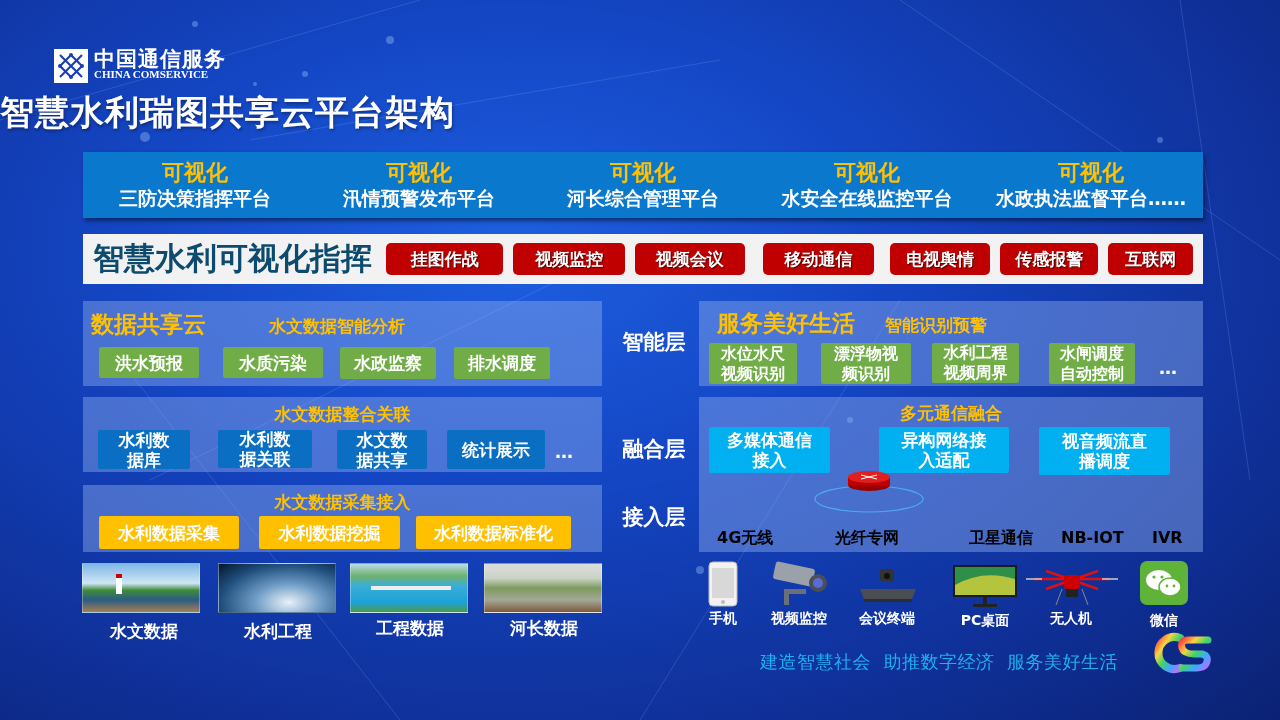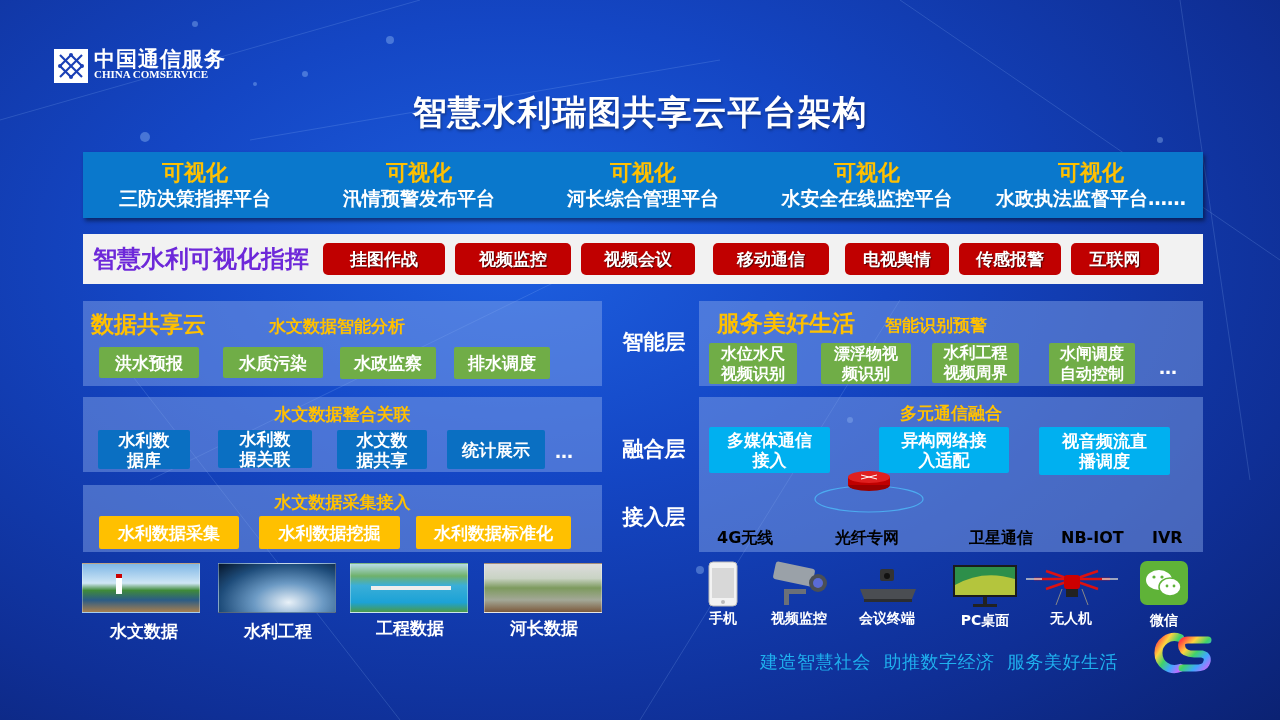--- a/index.html
+++ b/index.html
@@ -12,31 +12,31 @@
   }
   .bg-lines { position: absolute; inset: 0; pointer-events: none; }
   .abs { position: absolute; }
 
   
   .logo { left: 54px; top: 49px; display: flex; align-items: center; gap: 6px; }
   .logo-mark { width: 34px; height: 34px; background: #fff; display: flex; align-items: center; justify-content: center; }
   .logo-text-cn { font-size: 21px; font-weight: bold; letter-spacing: 1px; line-height: 17px; }
   .logo-text-en { font-family: "Liberation Serif", serif; font-size: 11px; line-height: 13px; font-weight: bold; }
 
-  .page-title { left: 0; width: 1280px; top: 90px; text-align: center; font-size: 34px; font-weight: bold; letter-spacing: 1px; text-shadow: 1px 2px 3px rgba(0,0,0,0.35); }
+  .page-title { left: 0; width: 1280px; top: 90px; font-size: 34px; font-weight: bold; letter-spacing: 1px; text-shadow: 1px 2px 3px rgba(0,0,0,0.35); }
 
   
   .platform-bar { left: 83px; top: 152px; width: 1120px; height: 66px; background: #0a78cc; box-shadow: 2px 3px 4px rgba(0,0,0,0.45); display: flex; }
   .platform { flex: 1; display: flex; flex-direction: column; align-items: center; justify-content: center; }
   .platform .kv { color: #ffc000; font-size: 22px; font-weight: bold; line-height: 26px; }
   .platform .nm { color: #fff; font-size: 19px; font-weight: bold; line-height: 24px; white-space: nowrap; }
 
   
   .cmd-bar { left: 83px; top: 234px; width: 1120px; height: 50px; background: #f2f2f2; display: flex; align-items: center; padding-left: 10px; }
-  .cmd-title { color: #6d28d9; font-size: 24px; font-weight: bold; margin-right: 14px; white-space: nowrap; }
+  .cmd-title { color: #0c4a6e; font-size: 31px; font-weight: bold; margin-right: 14px; white-space: nowrap; }
   .cmd-btn { height: 32px; background: #c00000; border-radius: 5px; color: #fff; font-size: 17px; font-weight: bold; display: flex; align-items: center; justify-content: center; text-shadow: 1px 1px 1px rgba(0,0,0,0.6); margin-right: 10px; }
 
   
   .panel { background: rgba(140,170,235,0.45); }
   .panel-title-big { color: #ffc000; font-size: 23px; font-weight: bold; }
   .panel-title { color: #ffc000; font-size: 17px; font-weight: bold; }
   .chip { position: absolute; border-radius: 2px; color: #fff; font-weight: bold; display: flex; align-items: center; justify-content: center; text-align: center; line-height: 20px; }
   .chip.green { background: #70ad47; font-size: 17px; }
   .chip.blue { background: #0a6fc2; font-size: 17px; }
   .chip.yellow { background: #ffc000; font-size: 17px; }

